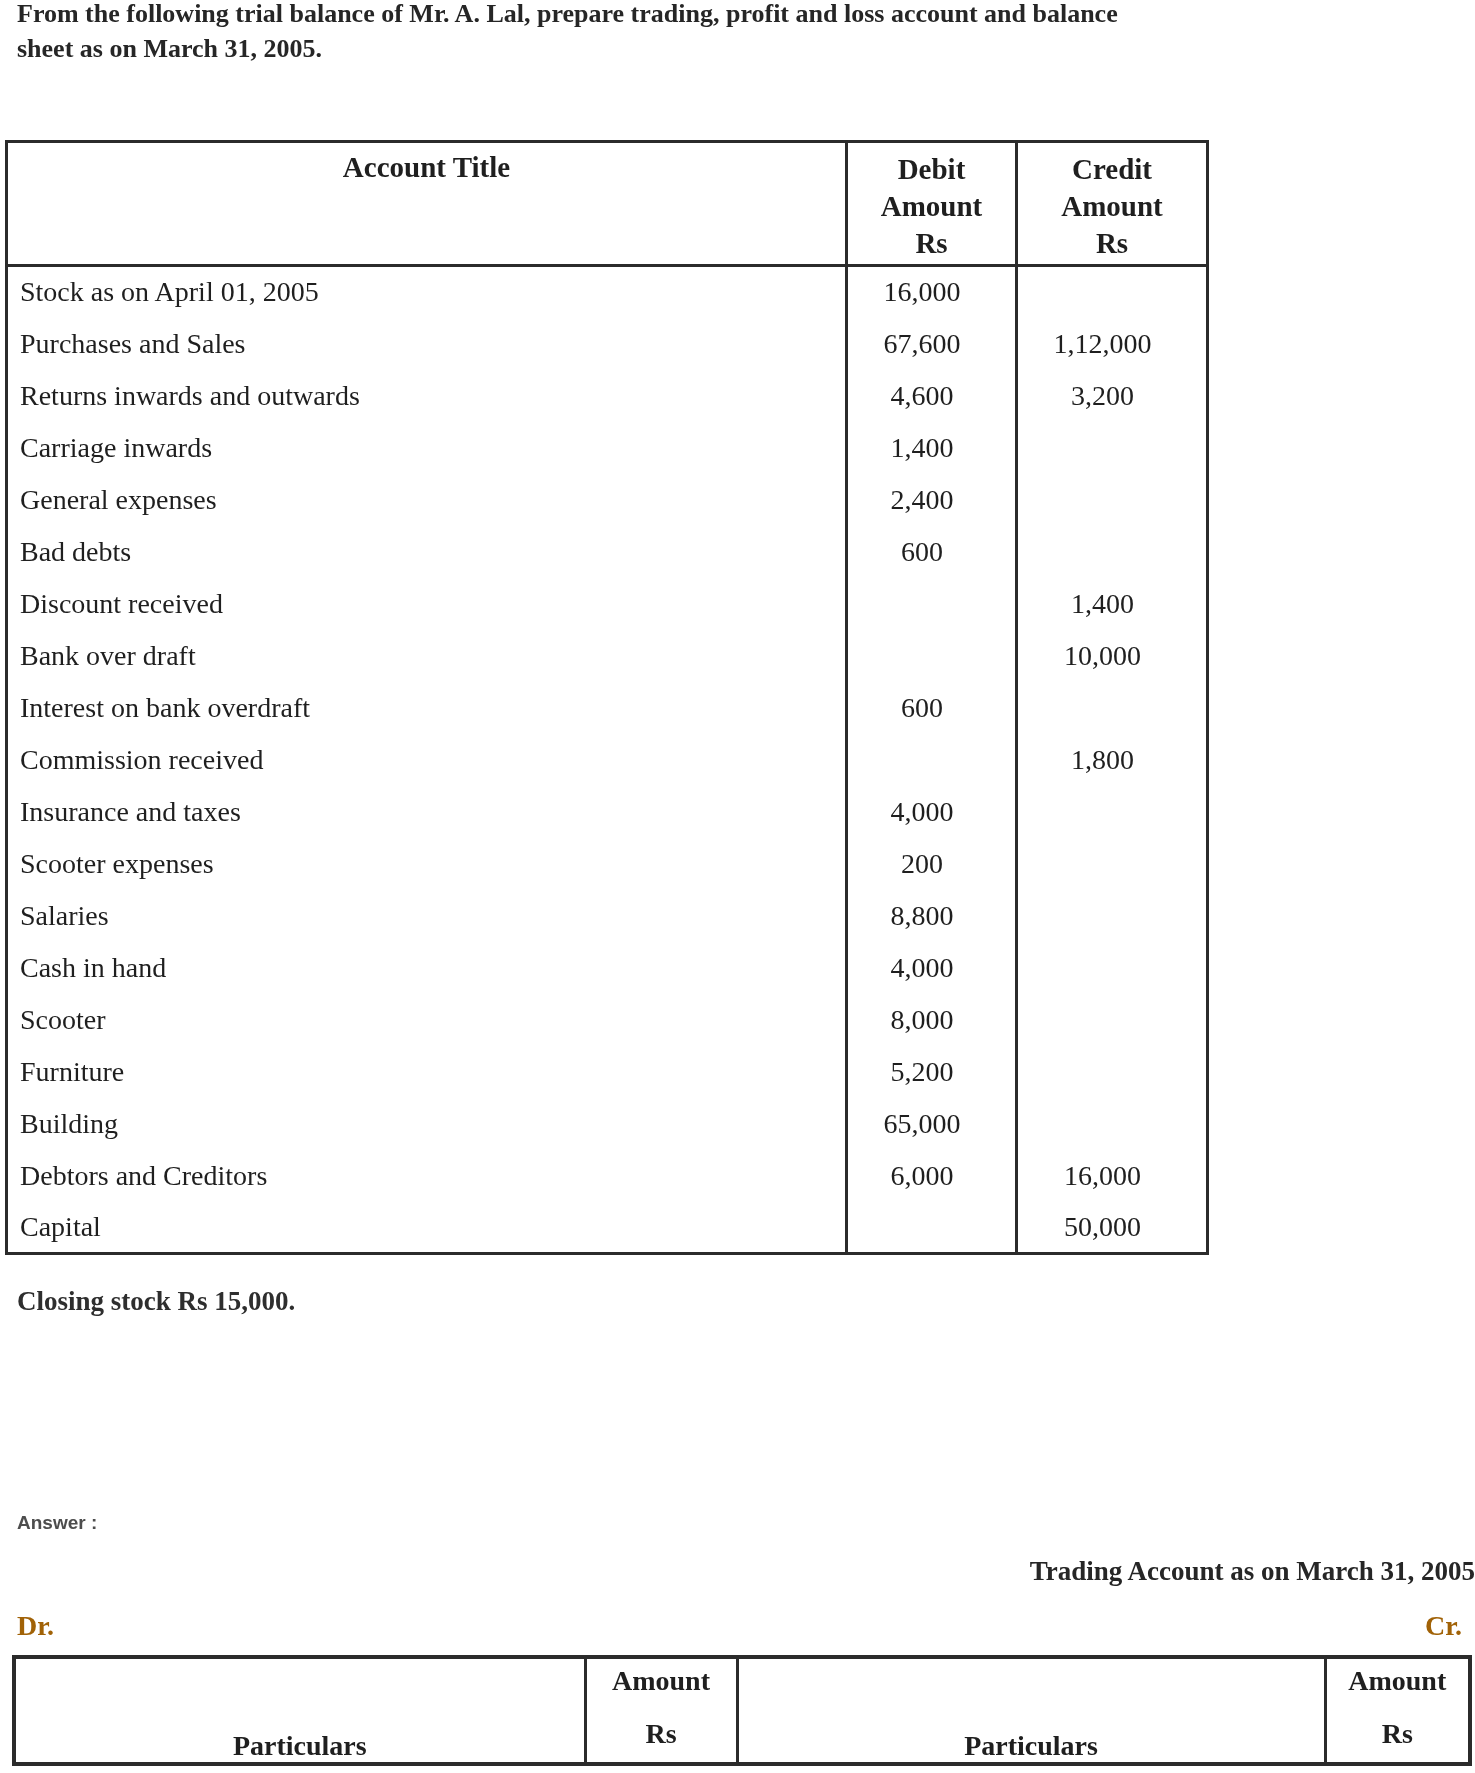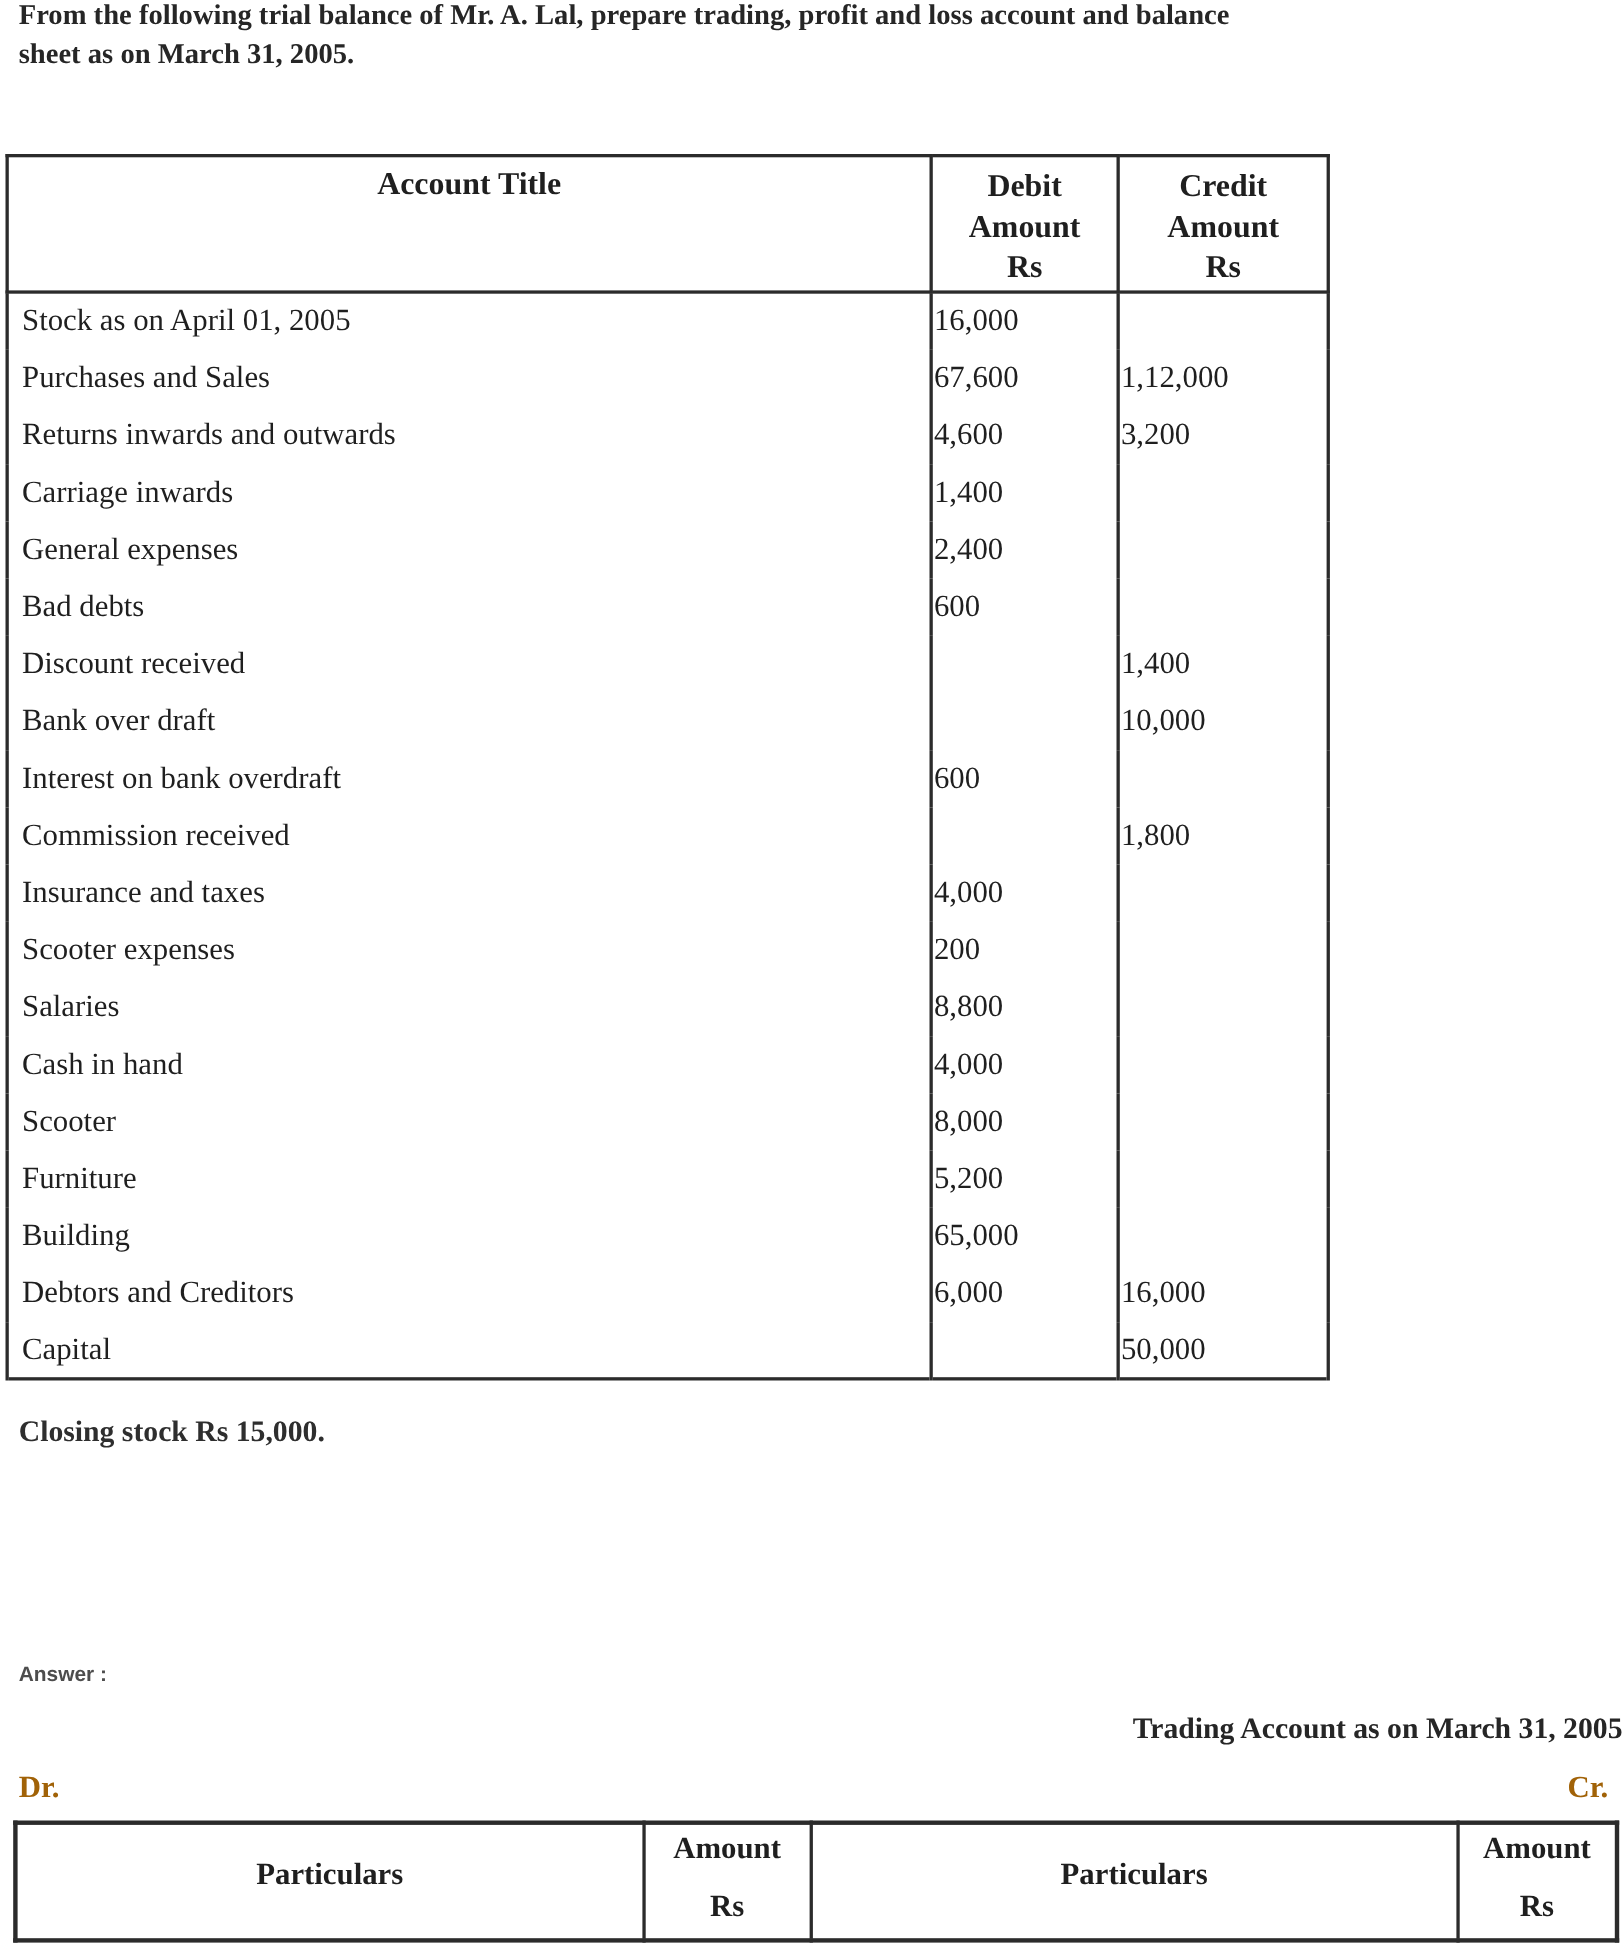--- a/index.html
+++ b/index.html
@@ -53,21 +53,21 @@
   table.trial-balance td {
     border-left: 3px solid #2b2b2b;
     border-right: 3px solid #2b2b2b;
     border-top: none;
     border-bottom: none;
     font-size: 28px;
     height: 52px;
     vertical-align: middle;
   }
   td.cell-title { text-align: left; padding-left: 12px; }
-  td.cell-amt   { text-align: left; padding-right: 20px; margin-left: 26px; }
+  td.cell-amt   { text-align: center; padding-right: 20px; margin-left: 26px; }
 
   .closing {
     position: absolute;
     left: 17px;
     top: 1286px;
     margin: 0;
     font-size: 27px;
     font-weight: bold;
     color: #2e2e2e;
   }
@@ -126,21 +126,21 @@
     padding: 0;
     vertical-align: top;
   }
   .t2cell {
     height: 100%;
     width: 100%;
     display: flex;
     align-items: center;
     justify-content: center;
   }
-  .t2cell.part { padding-bottom: 12px; }
+  .t2cell.part { align-items: flex-end; }
   .t2cell.amt {
     flex-direction: column;
     justify-content: space-between;
     padding: 6px 0 12px 0;
   }
 </style>
 </head>
 <body>
 
 <div>

